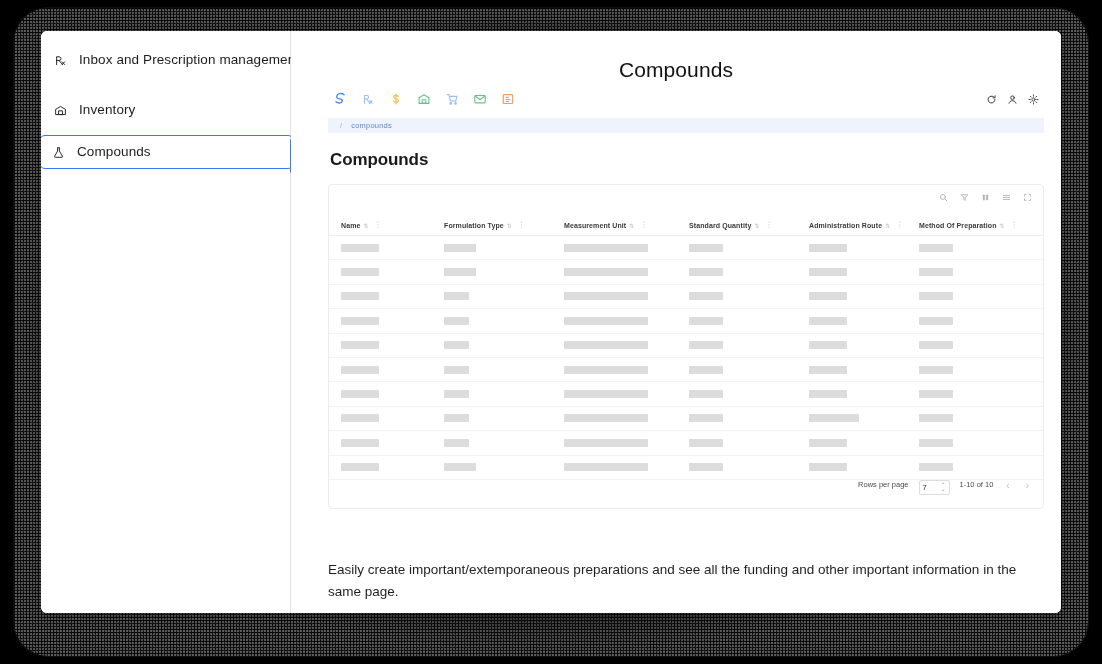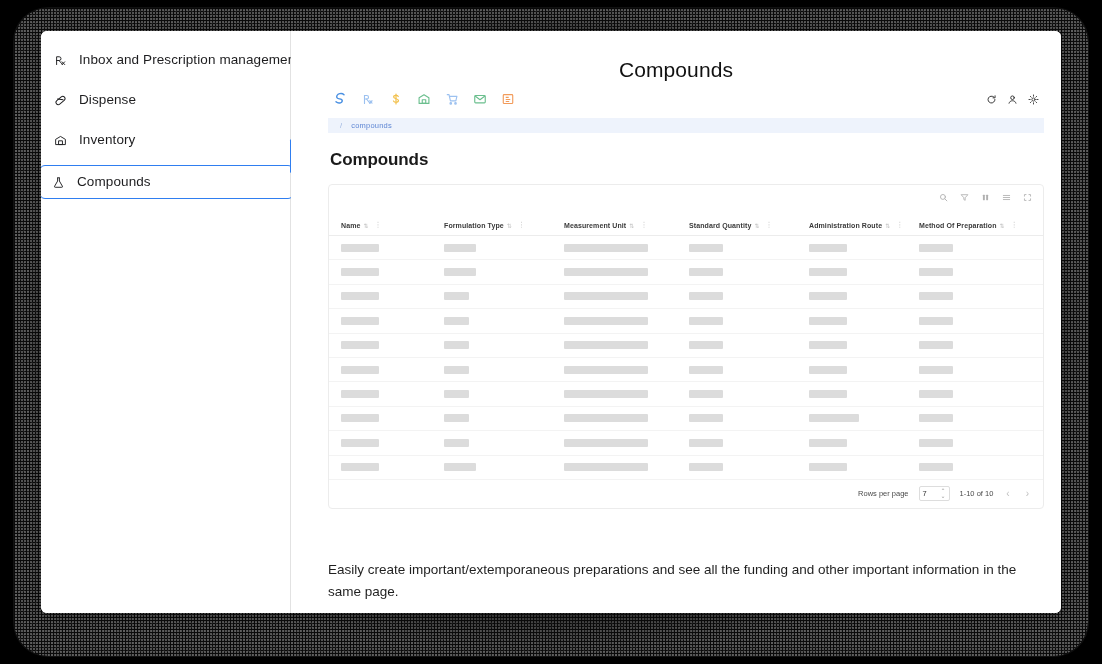--- a/index.html
+++ b/index.html
@@ -208,21 +208,21 @@
   .gcell { display: flex; align-items: center; }
   .skel {
     height: 8px;
     background: #dcdcdc;
     border-radius: 1px;
   }
 
   #grid-foot {
     height: 28px;
     display: flex;
-    align-items: center;
+    align-items: flex-start;
     justify-content: flex-end;
     gap: 10px;
     padding-right: 11px;
     font-size: 7.5px;
     color: #4a4a4a;
   }
   #rows-select {
     display: flex;
     align-items: center;
     justify-content: space-between;
@@ -272,29 +272,20 @@
             <path d="M3.2 13V3.4h3.1a2.3 2.3 0 0 1 0 4.6H3.2"></path>
             <path d="M6.1 8 10.6 13"></path>
             <path d="M9.9 9.6l3.3 3.4M13.2 9.6l-3.3 3.4"></path>
           </svg>
         </span>
         <span class="nav-label">Inbox and Prescription management</span>
       </div>
 
       <div class="nav-spacer"></div>
 
-      <div class="nav-item">
-        <span class="nav-icon">
-          <svg width="13" height="13" viewBox="0 0 16 16" fill="none" stroke="#1d1d1f" stroke-width="1.15" stroke-linecap="round">
-            <rect x="1.6" y="5.2" width="12.8" height="5.6" rx="2.8" transform="rotate(-40 8 8)"></rect>
-            <path d="M6.3 4.2 11 9.4" transform="rotate(-40 8 8)"></path>
-          </svg>
-        </span>
-        <span class="nav-label">Dispense</span>
-      </div>
 
       <div class="nav-spacer"></div>
 
       <div class="nav-item">
         <span class="nav-icon">
           <svg width="13" height="13" viewBox="0 0 16 16" fill="none" stroke="#1d1d1f" stroke-width="1.15" stroke-linejoin="round">
             <path d="M2 6.6 8 3l6 3.6V13H2z"></path>
             <rect x="5.6" y="8.4" width="4.8" height="4.6"></rect>
           </svg>
         </span>

